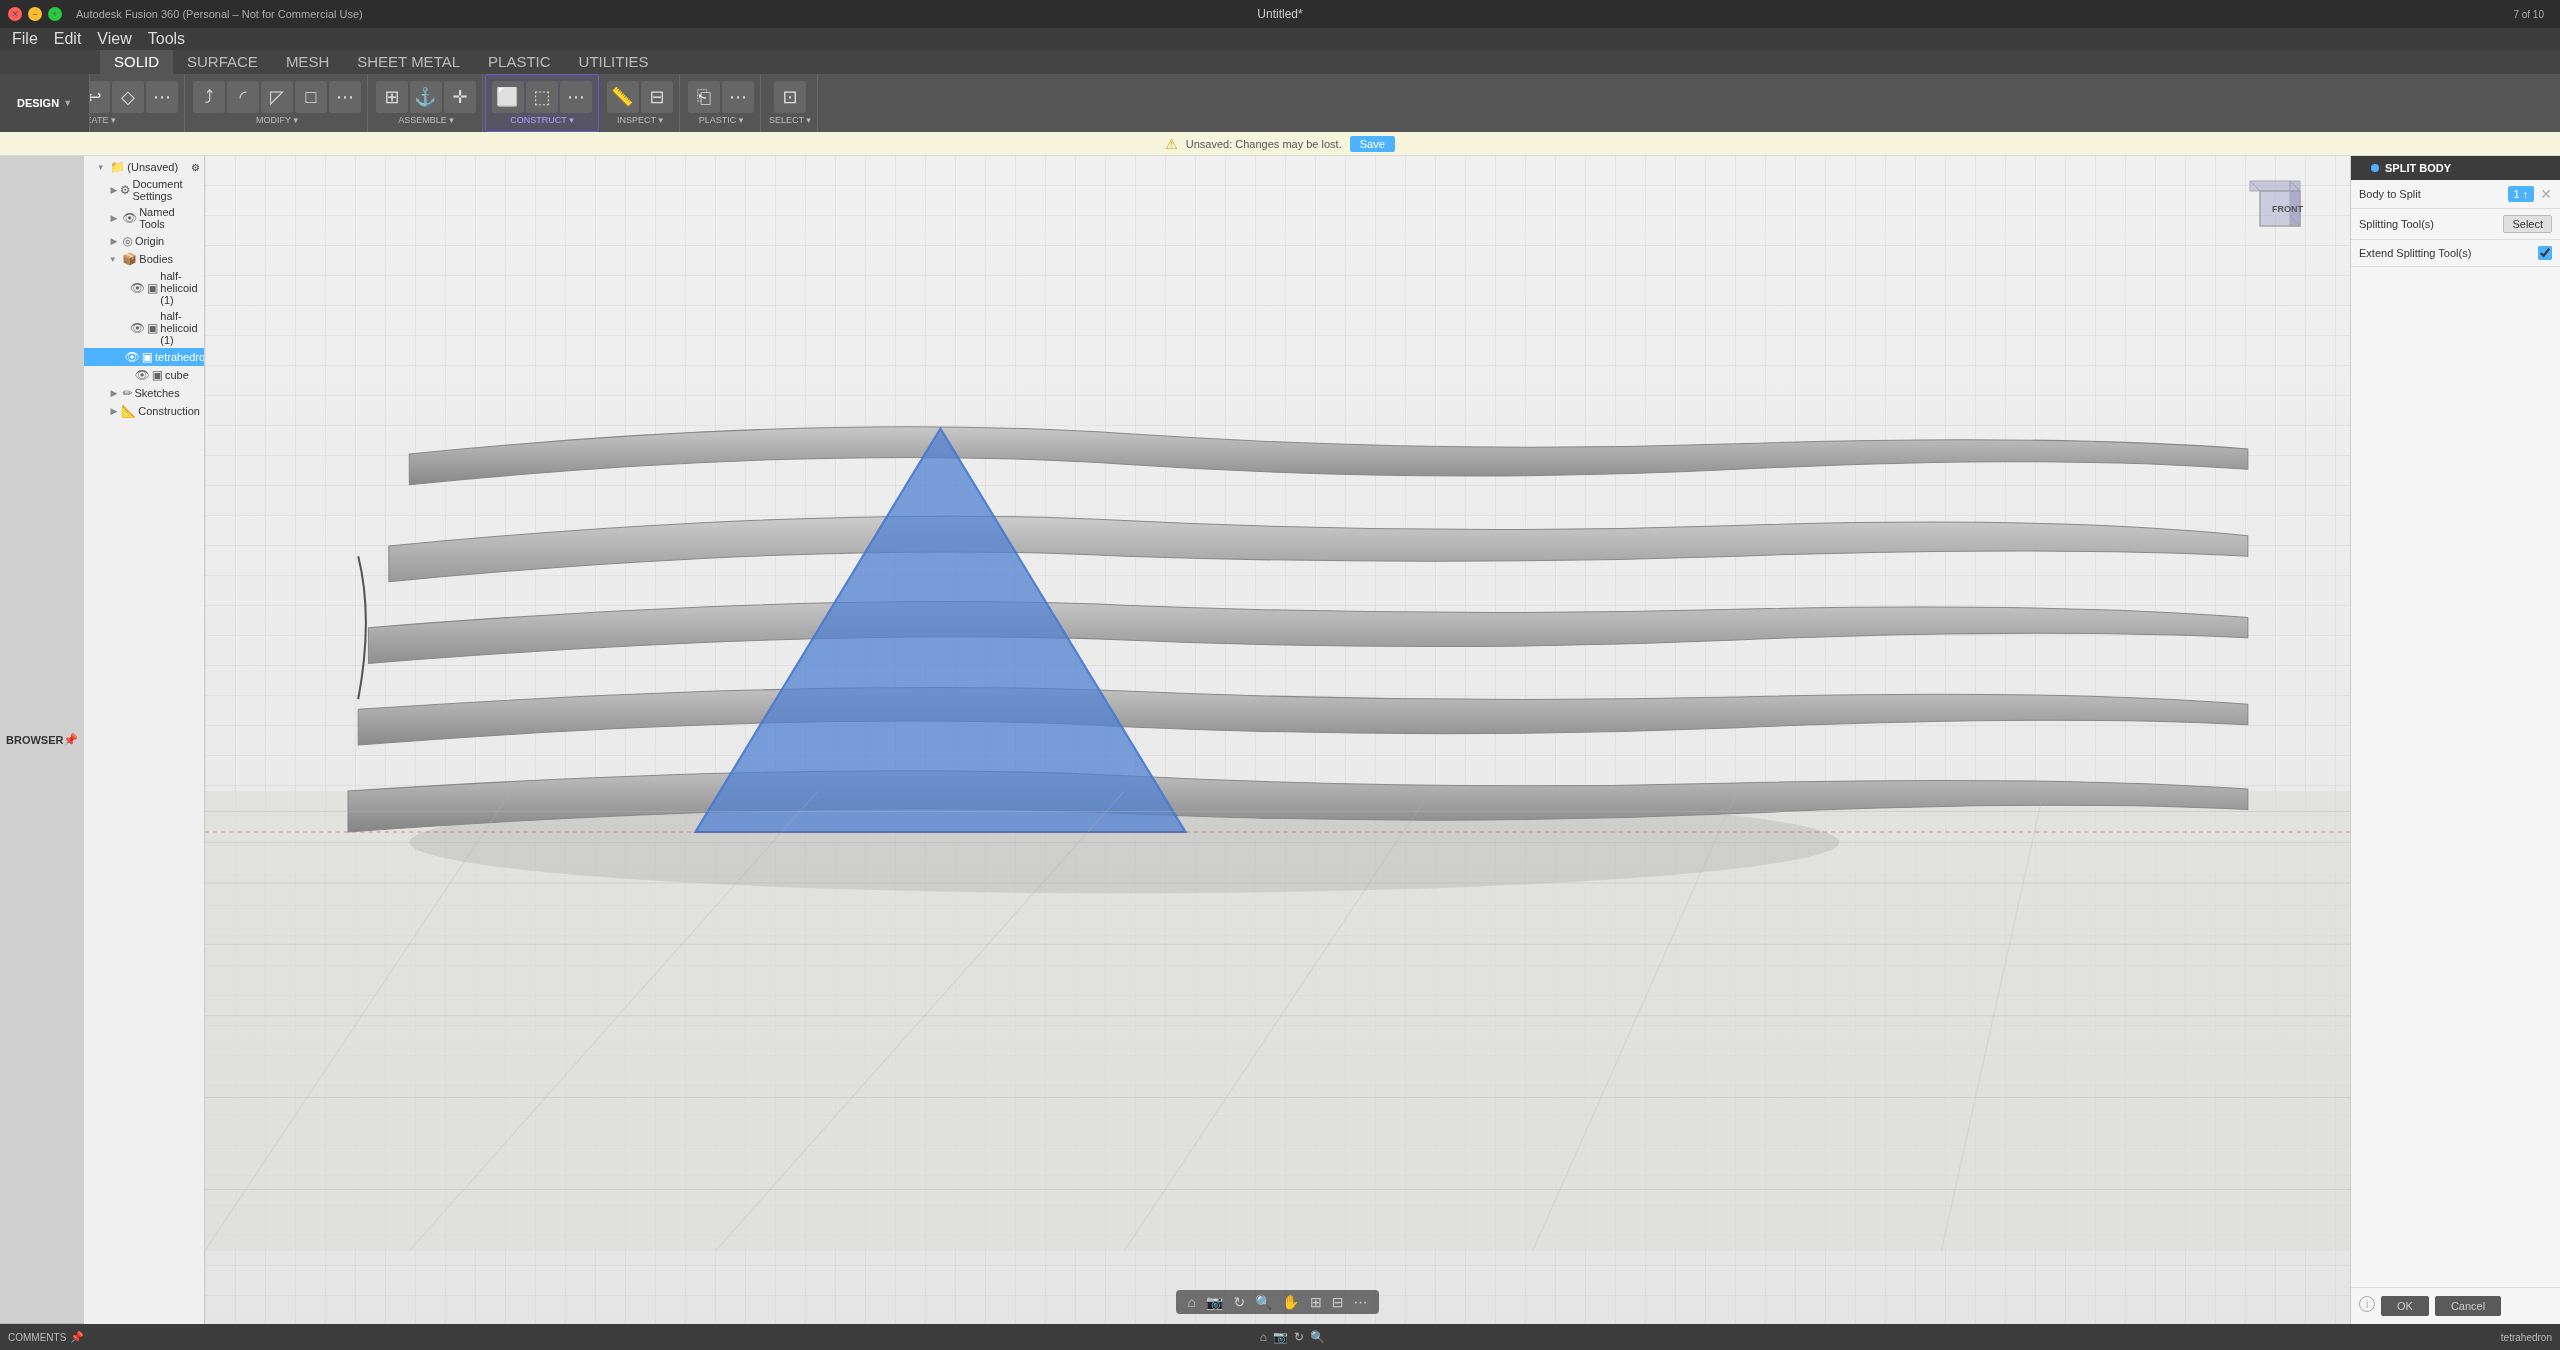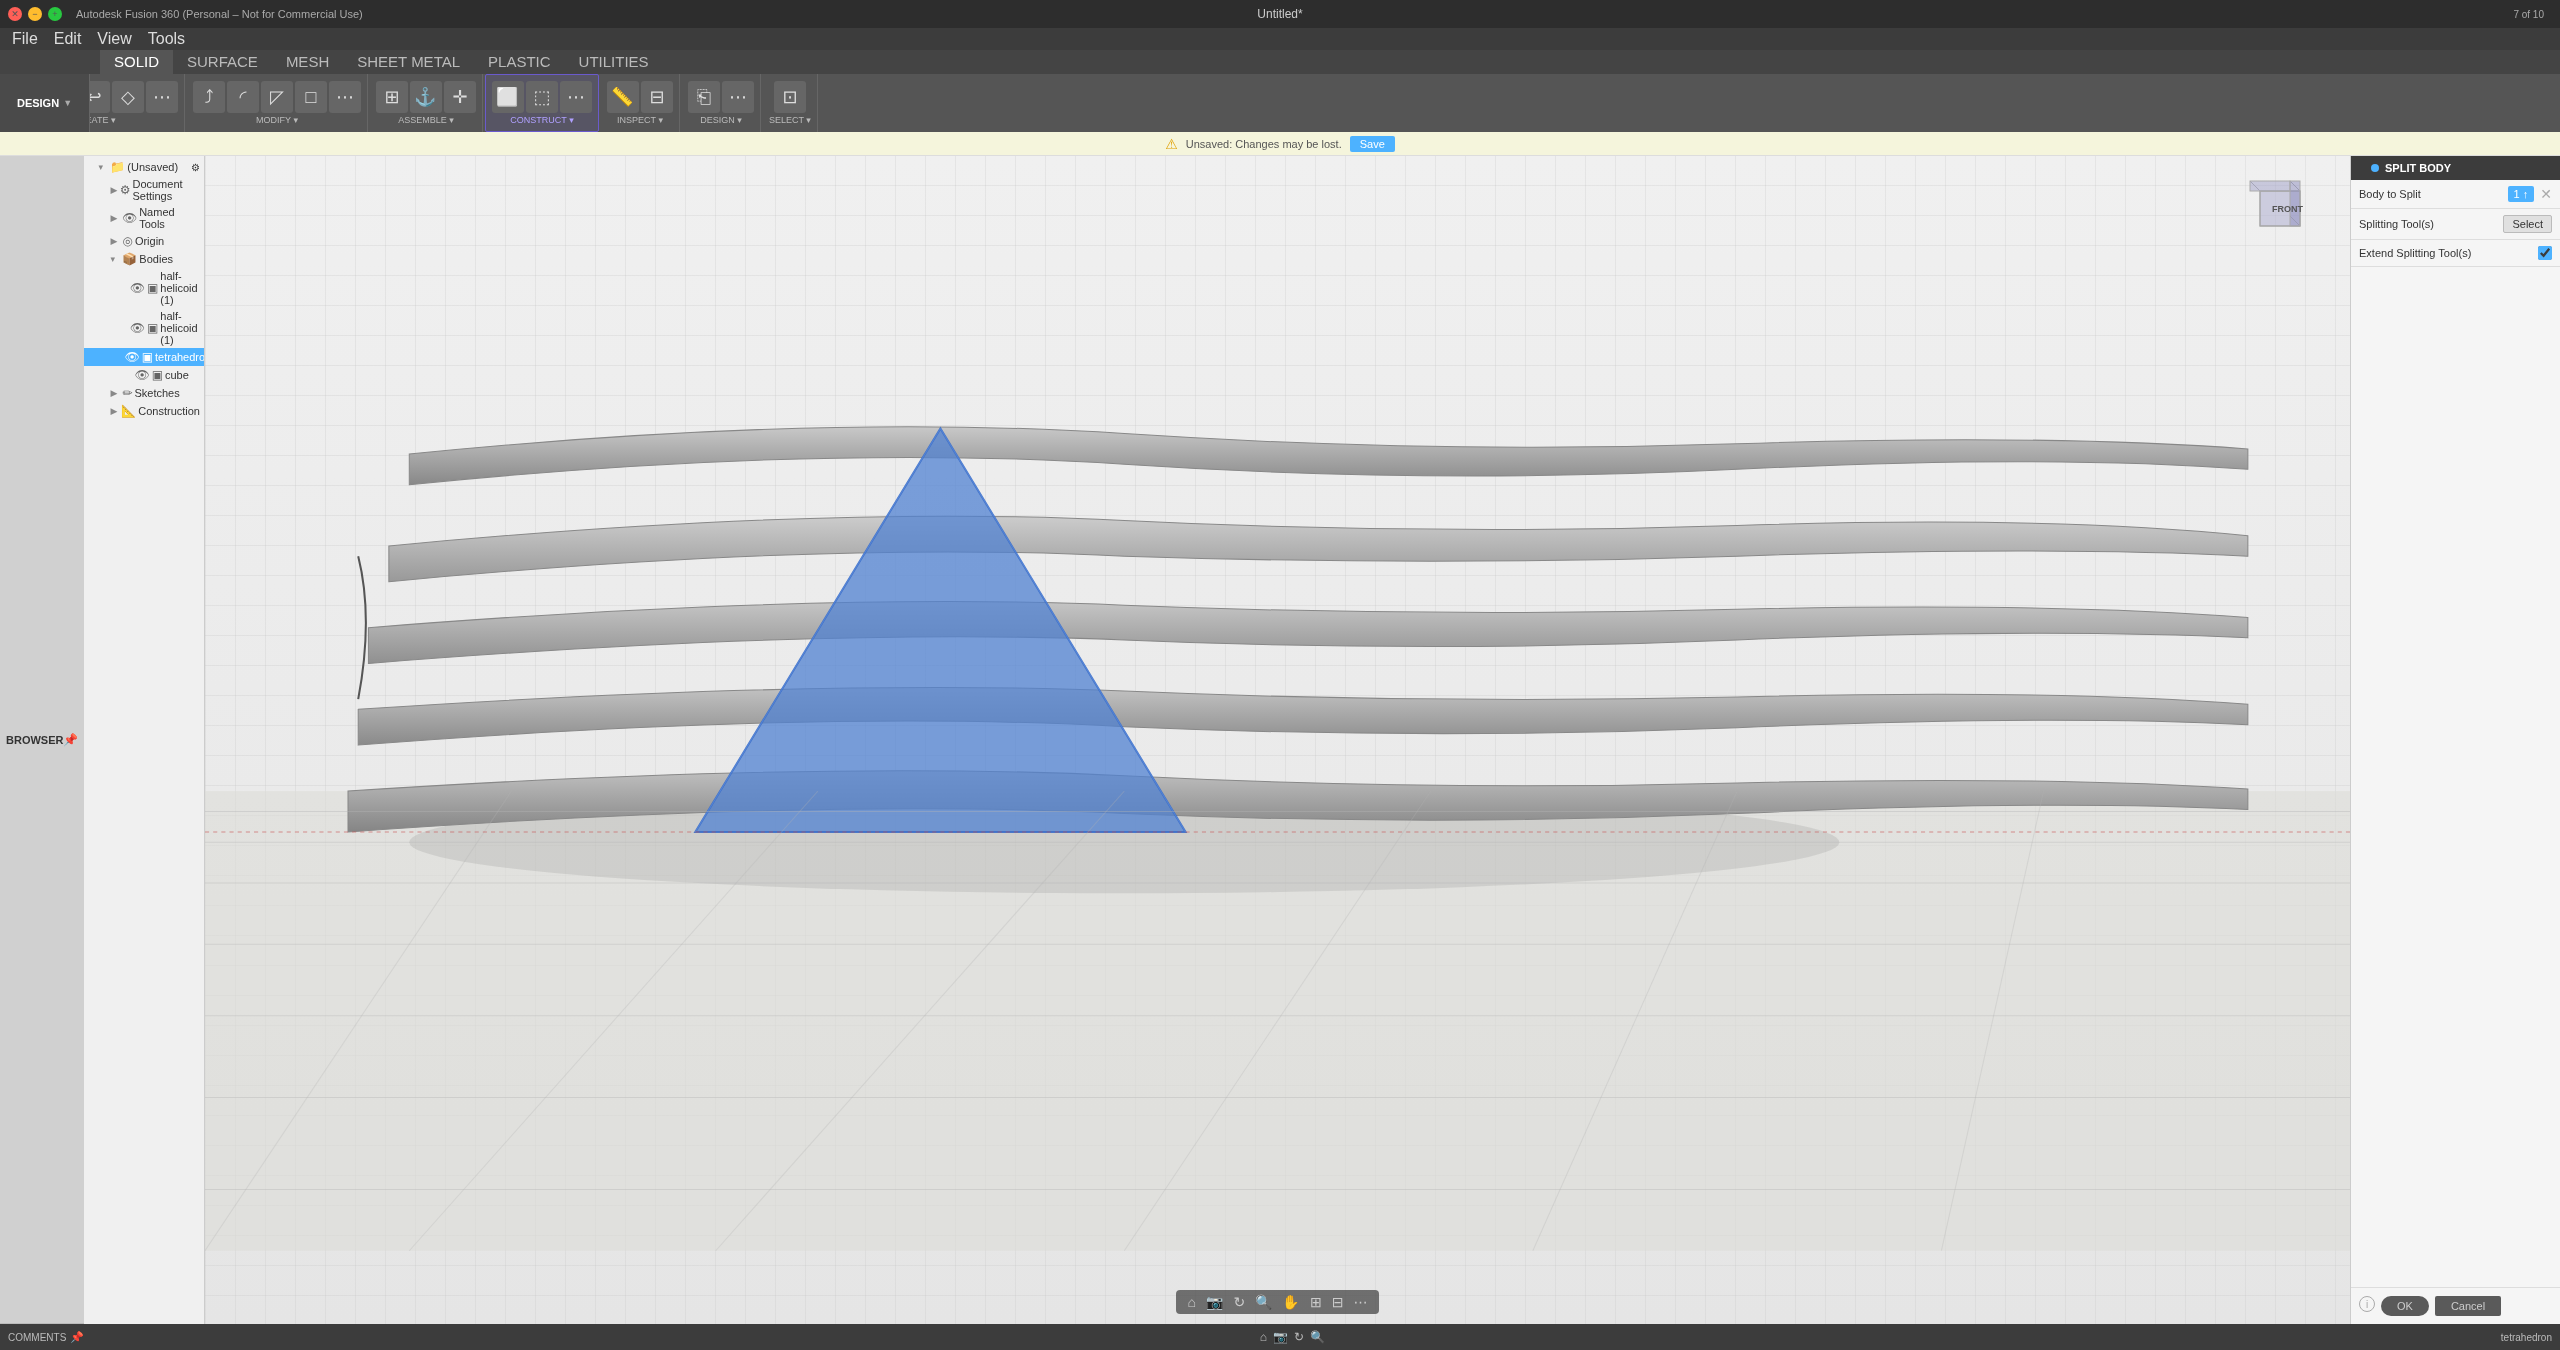--- a/index.html
+++ b/index.html
@@ -343,21 +343,21 @@
       gap: 6px;
       margin-top: auto;
       border-top: 1px solid #ddd;
     }
     .panel-ok-btn {
       background: #5a5a5a;
       color: #ccc;
       border: none;
       padding: 4px 16px;
       font-size: 11px;
-      border-radius: 10px;
+      border-radius: 2px;
       cursor: pointer;
     }
     .panel-cancel-btn {
       background: #5a5a5a;
       color: #ccc;
       border: none;
       padding: 4px 16px;
       font-size: 11px;
       border-radius: 2px;
       cursor: pointer;
@@ -542,21 +542,21 @@
 
   <div class="toolbar-section">
     <div class="toolbar-buttons">
       <div class="tb-btn" title="Insert SVG">
         <span>⎗</span>
       </div>
       <div class="tb-btn" title="More">
         <span>⋯</span>
       </div>
     </div>
-    <div class="toolbar-section-label">DESIGN ▾</div>
+    <div class="toolbar-section-label">PLASTIC ▾</div>
   </div>
 
   <div class="toolbar-section">
     <div class="toolbar-buttons">
       <div class="tb-btn" title="Select Filter">
         <span>⊡</span>
       </div>
     </div>
     <div class="toolbar-section-label">SELECT ▾</div>
   </div>

